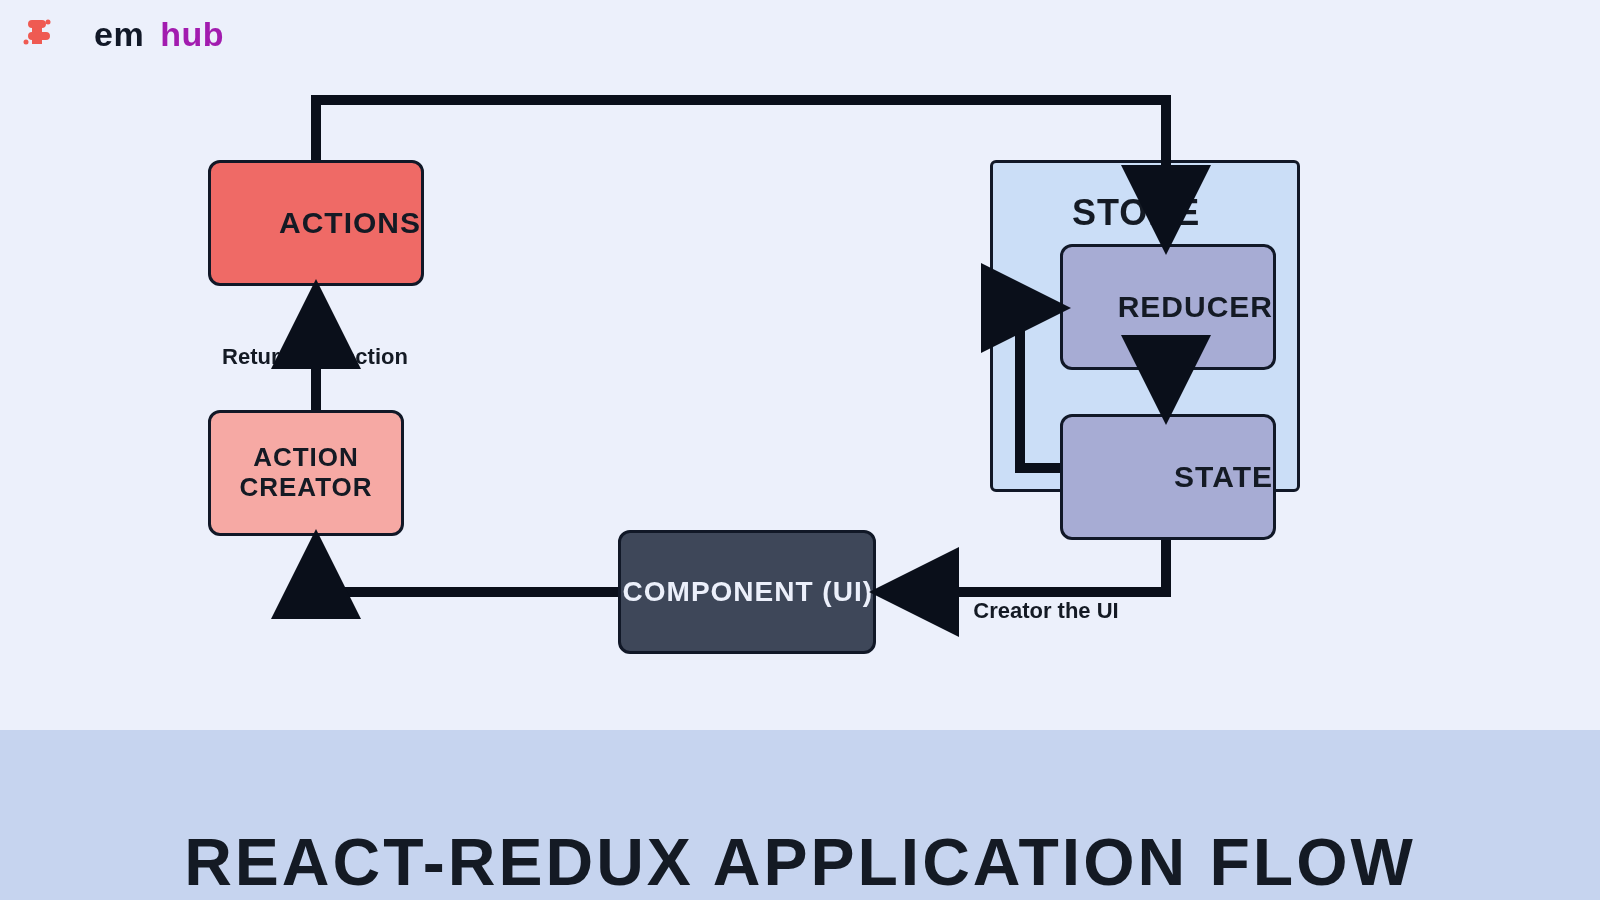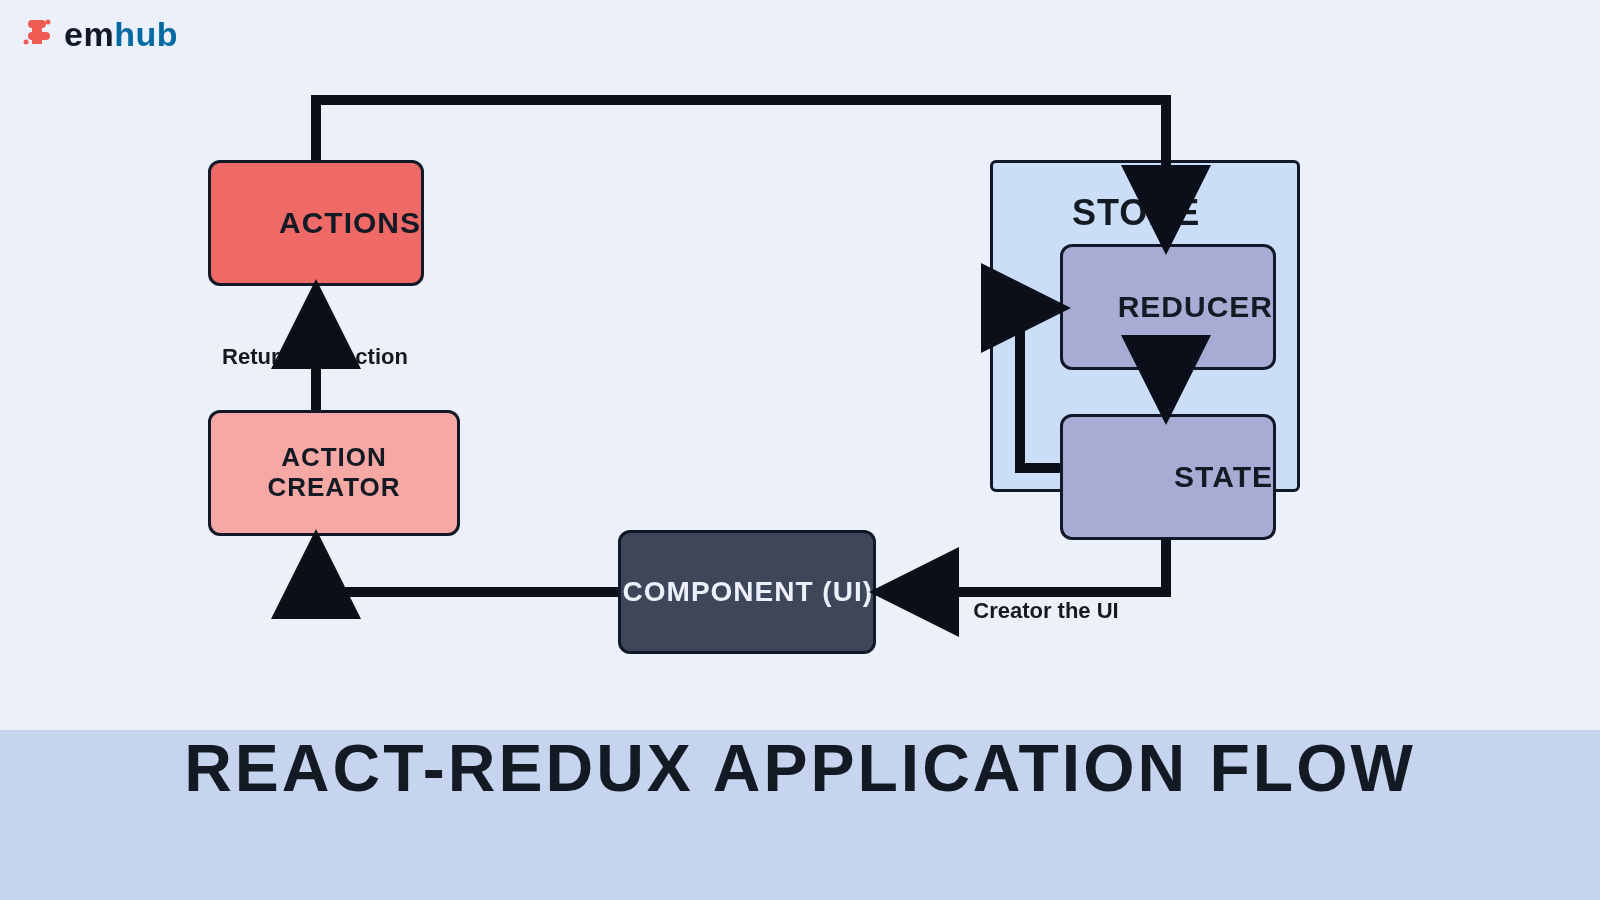--- a/index.html
+++ b/index.html
@@ -1,42 +1,42 @@
 <!DOCTYPE html>
 <html><head>
 <meta charset="utf-8">
 <style>
   * { box-sizing: border-box; margin: 0; padding: 0; }
   html, body { width: 1600px; height: 900px; overflow: hidden; font-family: Arial, Helvetica, sans-serif; }
   body { background: #ecf0fb; position: relative; }
 
   .logo { position: absolute; left: 18px; top: 12px; display: flex; align-items: center; gap: 6px; }
   .logo-text { font-size: 34px; font-weight: 700; letter-spacing: 0.5px; }
-  .logo-em { color: #111827; }
-  .logo-hub { color: #0369a1; }
+  .logo-em { color: #111827; margin-left: 30px; }
+  .logo-hub { color: #a21caf; margin-left: 16px; }
 
   .stage { position: absolute; left: 0; top: 0; width: 1600px; height: 900px; }
   .box { position: absolute; border: 3px solid #111827; border-radius: 12px; display: flex; align-items: center; justify-content: flex-end; text-align: center; font-weight: 800; letter-spacing: 1px; color: #141a24; font-family: 'Arial Black', Arial, sans-serif; }
   .box span { text-transform: uppercase; }
 
   .actions-box { left: 208px; top: 160px; width: 216px; height: 126px; background: #ef6a66; font-size: 30px; }
-  .creator-box { left: 208px; top: 410px; width: 252px; height: 126px; background: #f6a9a4; font-size: 26px; line-height: 1.15; }
+  .creator-box { left: 208px; top: 410px; width: 196px; height: 126px; background: #f6a9a4; font-size: 26px; line-height: 1.15; }
   .component-box { left: 618px; top: 530px; width: 258px; height: 124px; background: #3e4759; color: #ecf0fb; font-size: 28px; line-height: 1.15; }
   .store-box { left: 990px; top: 160px; width: 310px; height: 332px; background: #cbdef7; border-radius: 6px; }
   .store-label { position: absolute; left: 1030px; top: 192px; font-weight: 800; font-size: 36px; letter-spacing: 1px; color: #141a24; font-family: 'Arial Black', Arial, sans-serif; text-transform: uppercase; margin-left: 42px; }
   .reducer-box { left: 1060px; top: 244px; width: 216px; height: 126px; background: #a7acd4; font-size: 30px; }
   .state-box { left: 1060px; top: 414px; width: 216px; height: 126px; background: #a7acd4; font-size: 30px; }
 
   .label { position: absolute; font-size: 22px; font-weight: 600; color: #141a24; text-align: center; }
   .label-dispatch { left: 470px; top: 62px; width: 540px; }
   .label-returns { left: 210px; top: 344px; width: 210px; }
   .label-invokes { left: 318px; top: 598px; width: 280px; }
   .label-updates { left: 936px; top: 598px; width: 220px; }
 
-  .title-bar { position: absolute; left: 0; bottom: 0; width: 100%; height: 170px; background: #c6d4ef; display: flex; align-items: flex-start; justify-content: center; }
+  .title-bar { position: absolute; left: 0; bottom: 0; width: 100%; height: 170px; background: #c6d4ef; display: flex; align-items: flex-end; justify-content: center; }
   .title-text { font-family: 'Arial Black', Arial, sans-serif; font-weight: 900; font-size: 66px; letter-spacing: 3px; color: #141a24; text-transform: uppercase; }
 
   svg.arrows { position: absolute; left: 0; top: 0; width: 1600px; height: 900px; pointer-events: none; }
 </style>
 </head>
 <body>
 
 <div class="logo">
   <span>
     <svg width="40" height="40" viewBox="0 0 40 40">

